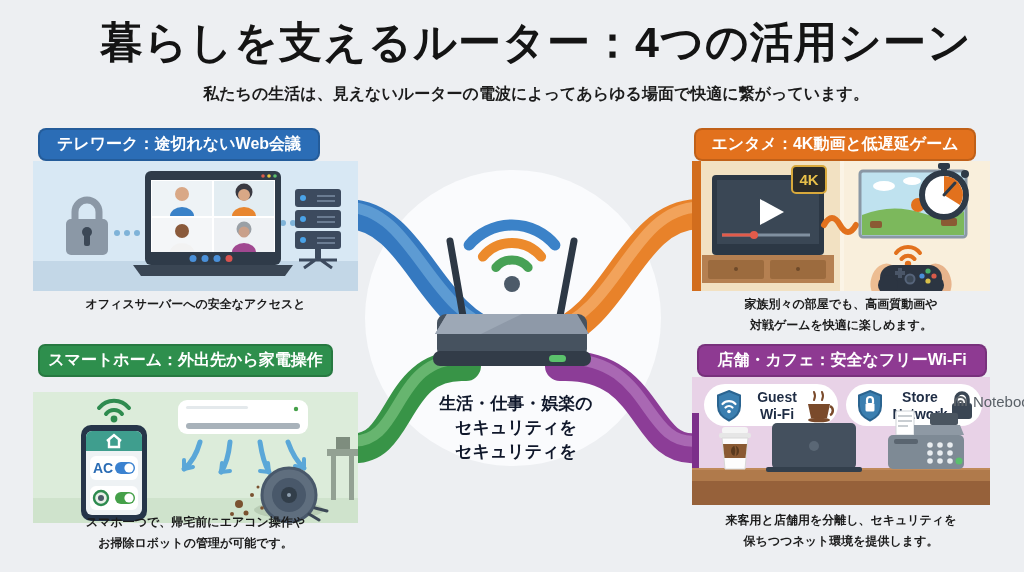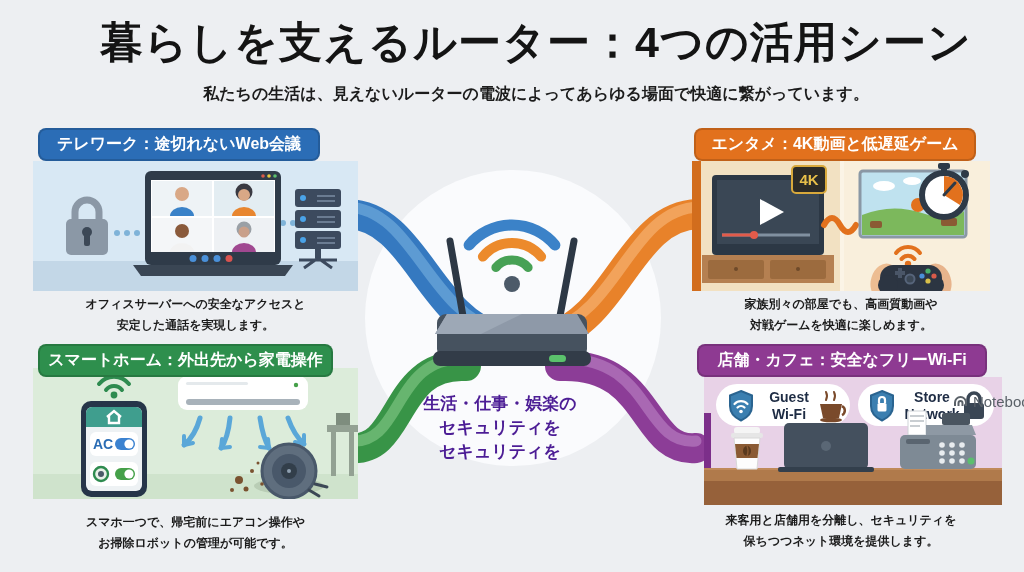--- a/index.html
+++ b/index.html
@@ -15,25 +15,25 @@
         color:#fff;font-size:16px;font-weight:700;height:33px;white-space:nowrap;
         border:2px solid rgba(0,0,0,0.15);box-sizing:border-box;}
   .pill-blue{background:#2b6db6;}
   .pill-orange{background:#e2711d;}
   .pill-green{background:#2e8f4d;}
   .pill-purple{background:#8e3a92;}
   .panel{position:absolute;z-index:4;border-radius:0;overflow:hidden;}
   .panel-blue{background:#d8e8f4;}
   .panel-orange{background:#f6ead2;}
   .panel-green{background:#dcecda;}
-  .panel-purple{background:#e8d2e7;margin-left:12px;}
+  .panel-purple{background:#e8d2e7;}
   .caption{position:absolute;z-index:5;text-align:center;font-size:12px;font-weight:700;
            color:#1b1b1b;line-height:21px;white-space:nowrap;}
-  .centerText{position:absolute;left:380px;top:392px;width:240px;z-index:5;text-align:center;
-           font-size:17px;font-weight:700;color:#4c1d95;line-height:24px;}
+  .centerText{position:absolute;left:396px;top:392px;width:240px;z-index:5;text-align:center;
+           font-size:17px;font-weight:700;color:#0f172a;line-height:24px;}
   .footer{position:absolute;right:14px;bottom:6px;z-index:6;display:flex;align-items:center;gap:5px;
           color:#5a6168;font-size:15px;font-weight:500;}
 </style>
 </head>
 <body>
 
 <div class="stage">
 
   <svg class="bgsvg" width="1024" height="572" viewBox="0 0 1024 572">
     <circle cx="513" cy="318" r="148" fill="#fafbfd"></circle>
@@ -142,21 +142,20 @@
           <circle cx="270" cy="58" r="3" fill="#4aa3e8"></circle>
           <circle cx="270" cy="79" r="3" fill="#4aa3e8"></circle>
         <path d="M284,35 h18 M284,40 h18 M284,56 h18 M284,61 h18 M284,77 h18 M284,82 h18" stroke="#6b7c92" stroke-width="2"></path>
         <rect x="282" y="88" width="6" height="9" fill="#3c4a5e"></rect>
         <path d="M266,99 h38 M285,97 l-14,10 M285,97 l14,10" stroke="#3c4a5e" stroke-width="3" fill="none"></path>
       </g>
     </svg>
   </div>
   <div class="caption" style="left:33px;top:294px;width:325px;">
     <span style="display:block">オフィスサーバーへの安全なアクセスと</span>
-    <span style="display:block">安定した通話を実現します。</span>
   </div>
 
   <div class="pill pill-orange" style="left:694px;top:128px;width:282px;">エンタメ：4K動画と低遅延ゲーム</div>
   <div class="panel panel-orange" style="left:692px;top:161px;width:298px;height:130px;">
     <svg width="298" height="130" viewBox="0 0 298 130">
       <rect x="0" y="0" width="150" height="130" fill="#f2e1c2"></rect>
       <rect x="150" y="0" width="148" height="130" fill="#f9efdc"></rect>
       <rect x="148" y="0" width="4" height="130" fill="#fbf4e6"></rect>
       <rect x="0" y="0" width="9" height="130" fill="#d26d1d"></rect>
 
@@ -216,22 +215,22 @@
           <circle cx="236" cy="120" r="2.6" fill="#d8c04a"></circle>
         <circle cx="218" cy="118" r="4.5" fill="#3c4856" stroke="#56647a" stroke-width="2"></circle>
       </g>
     </svg>
   </div>
   <div class="caption" style="left:692px;top:294px;width:298px;">
     <span style="display:block">家族別々の部屋でも、高画質動画や</span>
     <span style="display:block">対戦ゲームを快適に楽しめます。</span>
   </div>
 
-  <div class="pill pill-green" style="left:38px;top:344px;width:295px;">スマートホーム：外出先から家電操作</div>
-  <div class="panel panel-green" style="left:33px;top:368px;width:325px;height:131px;">
+  <div class="pill pill-green" style="left:38px;top:344px;width:295px;border-radius:7px;">スマートホーム：外出先から家電操作</div>
+  <div class="panel panel-green" style="left:33px;top:392px;width:325px;height:131px;">
     <svg width="325" height="131" viewBox="0 0 325 131">
       <rect x="0" y="106" width="325" height="25" fill="#cfe3cc"></rect>
 
       <g fill="none" stroke="#2e8b4f" stroke-linecap="round">
         <path d="M66,16 A19,19 0 0 1 96,16" stroke-width="4"></path>
         <path d="M73,22 A10,10 0 0 1 89,22" stroke-width="4"></path>
         <circle cx="81" cy="27" r="3.4" fill="#2e8b4f" stroke="none"></circle>
       </g>
 
       <g>

